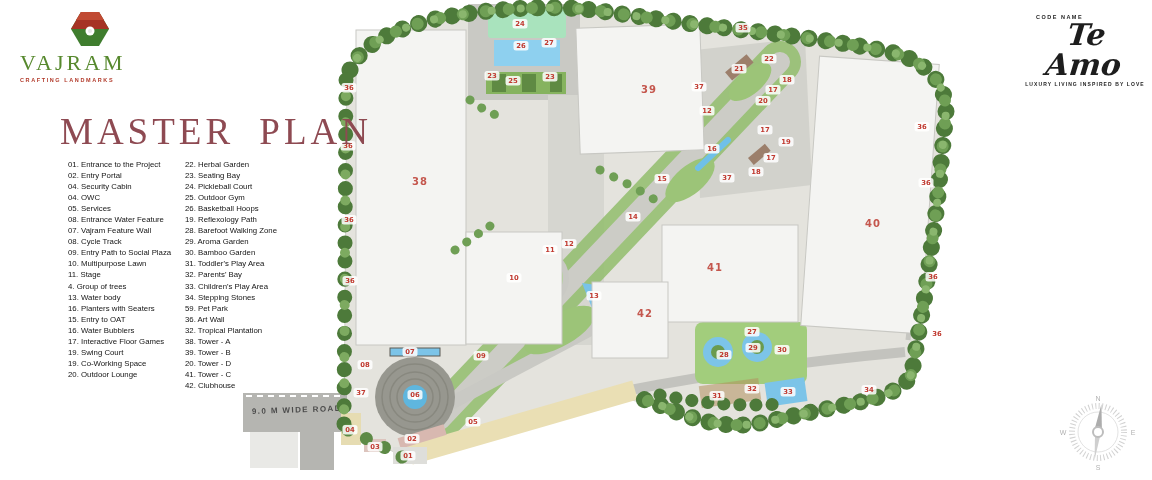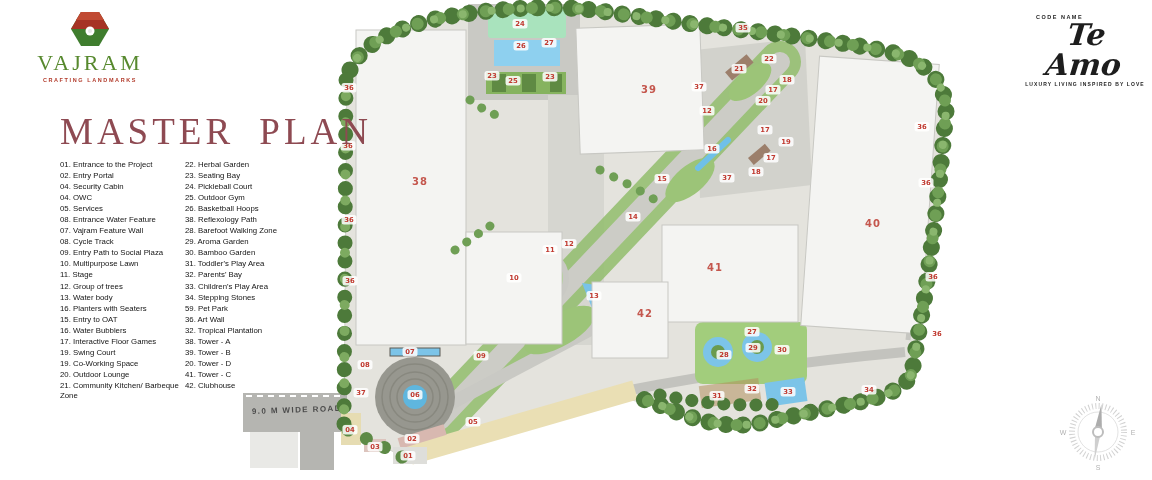--- a/index.html
+++ b/index.html
@@ -1,19 +1,19 @@
 <!DOCTYPE html>
 <html><head>
 <meta charset="utf-8">
 <style>
   html,body{margin:0;padding:0;background:#ffffff;}
   .page{position:relative;width:1152px;height:480px;background:#ffffff;overflow:hidden;
         font-family:"Liberation Sans",sans-serif;}
   
-  .brand{position:absolute;left:20px;top:10px;width:140px;text-align:center;}
+  .brand{position:absolute;left:20px;top:10px;width:140px;}
   .brand .gem{display:block;margin:0 auto 2px auto;}
   .brand .name{font-family:"Liberation Serif",serif;font-size:22px;letter-spacing:3px;
                color:#57892e;font-weight:400;}
   .brand .tag{font-size:5.5px;letter-spacing:1.6px;color:#b23a2a;margin-top:1px;font-weight:bold;}
   .proj{position:absolute;left:1024px;top:14px;width:122px;text-align:center;color:#1d1d1d;}
   .proj .pre{font-size:5.5px;font-weight:bold;letter-spacing:1.5px;text-align:left;padding-left:12px;}
   .proj .name{font-family:"DejaVu Serif",serif;font-style:italic;font-weight:bold;
               font-size:30px;line-height:30px;transform:skewX(-6deg);}
   .proj .tag{font-size:5px;font-weight:bold;letter-spacing:1.1px;margin-top:1px;}
   .title{position:absolute;left:60px;top:110px;font-family:"Liberation Serif",serif;
@@ -355,53 +355,52 @@
   </div>
 
   <div class="proj">
     <div class="pre">CODE NAME</div>
     <div class="name">Te Amo</div>
     <div class="tag">LUXURY LIVING INSPIRED BY LOVE</div>
   </div>
 
   <div class="title">MASTER PLAN</div>
 
-  <div class="legend" id="leg1wrap" style="left:60px">
+  <div class="legend" id="leg1wrap" style="left:68px">
     <ul id="leg1">
         <li>01. Entrance to the Project</li>
         <li>02. Entry Portal</li>
         <li>04. Security Cabin</li>
         <li>04. OWC</li>
         <li>05. Services</li>
         <li>08. Entrance Water Feature</li>
         <li>07. Vajram Feature Wall</li>
         <li>08. Cycle Track</li>
         <li>09. Entry Path to Social Plaza</li>
         <li>10. Multipurpose Lawn</li>
         <li>11. Stage</li>
-        <li>12. Group of trees</li>
+        <li>4. Group of trees</li>
         <li>13. Water body</li>
         <li>16. Planters with Seaters</li>
         <li>15. Entry to OAT</li>
         <li>16. Water Bubblers</li>
         <li>17. Interactive Floor Games</li>
         <li>19. Swing Court</li>
         <li>19. Co-Working Space</li>
         <li>20. Outdoor Lounge</li>
-        <li>21. Community Kitchen/ Barbeque Zone</li>
       </ul>
   </div>
   <div class="legend" id="leg2wrap" style="left:185px">
     <ul id="leg2">
         <li>22. Herbal Garden</li>
         <li>23. Seating Bay</li>
         <li>24. Pickleball Court</li>
         <li>25. Outdoor Gym</li>
         <li>26. Basketball Hoops</li>
-        <li>38. Reflexology Path</li>
+        <li>19. Reflexology Path</li>
         <li>28. Barefoot Walking Zone</li>
         <li>29. Aroma Garden</li>
         <li>30. Bamboo Garden</li>
         <li>31. Toddler's Play Area</li>
         <li>32. Parents' Bay</li>
         <li>33. Children's Play Area</li>
         <li>34. Stepping Stones</li>
         <li>59. Pet Park</li>
         <li>36. Art Wall</li>
         <li>32. Tropical Plantation</li>

